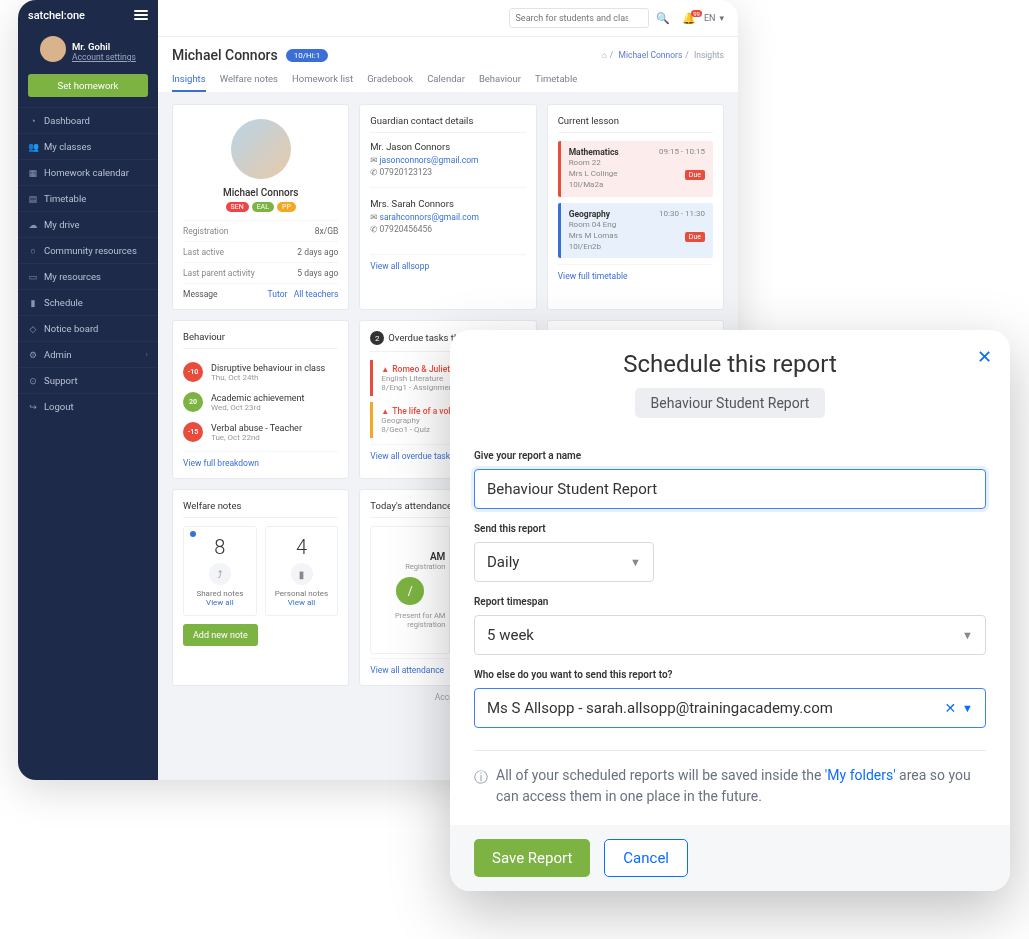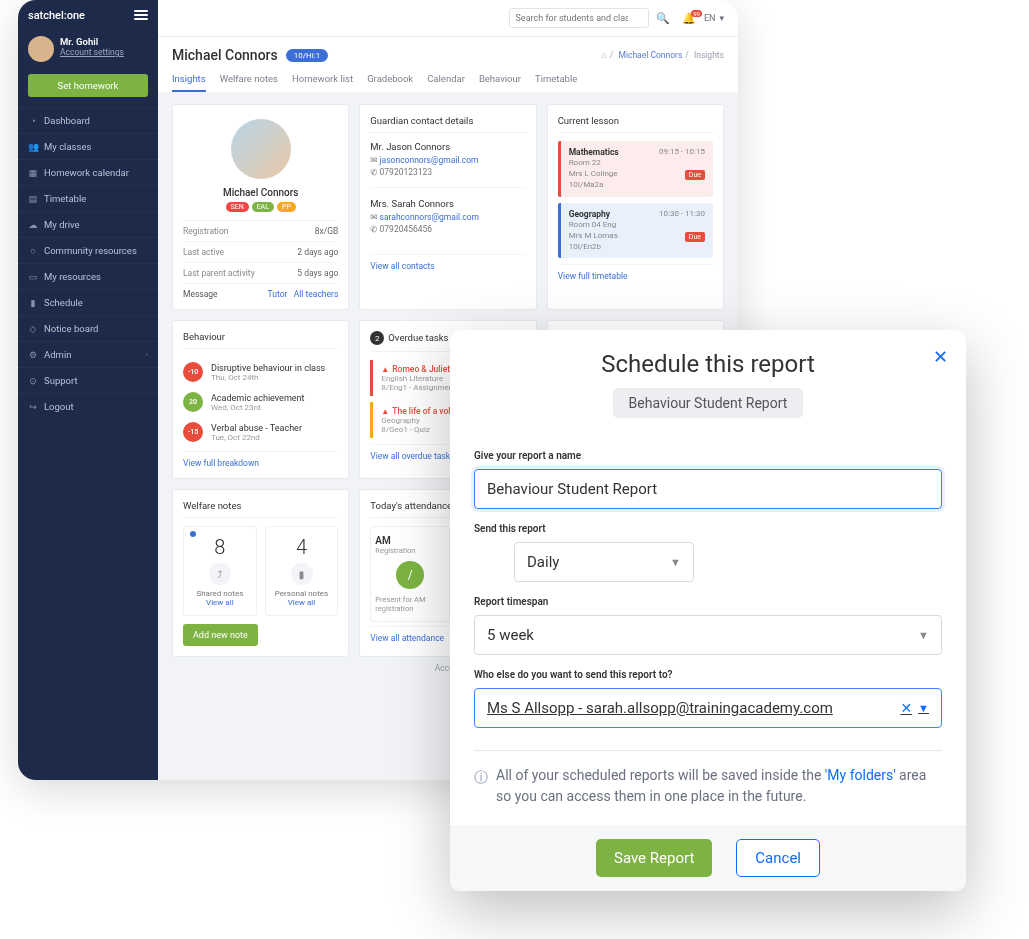--- a/index.html
+++ b/index.html
@@ -6,21 +6,21 @@
   body { background: #fff; width: 1029px; height: 939px; position: relative; overflow: hidden; }
 
   
   .app-window { position: absolute; top: 0; left: 18px; width: 720px; height: 780px; background: #f4f5f7; border-radius: 18px; overflow: hidden; box-shadow: 0 10px 40px rgba(0,0,0,0.15); display: flex; }
 
   .sidebar { width: 140px; background: #1e2a4a; color: #b8c0d4; font-size: 9.5px; display: flex; flex-direction: column; }
   .sidebar-top { display:flex; align-items:center; justify-content:space-between; padding:8px 10px; color:#fff; font-size:11px; }
   .sidebar-top .brand { font-weight:500; }
   .menu-icon { width:14px; cursor:pointer; }
   .menu-icon div { height:2px; background:#fff; margin:2px 0; border-radius:1px;}
-  .user-block { display:flex; align-items:flex-start; gap:6px; padding:6px 10px; }
+  .user-block { display:flex; align-items:flex-end; gap:6px; padding:6px 10px;margin-left:12px; }
   .avatar-sm { width:26px; height:26px; border-radius:50%; background:#d9b38c; }
   .user-block .name { color:#fff; font-weight:600; font-size:9.5px; }
   .user-block .settings { font-size:8.5px; color:#9aa4bd; text-decoration:underline; }
   .set-hw { margin:6px 10px 10px; background:#7cb342; color:#fff; text-align:center; padding:6px 0; border-radius:3px; font-size:9.5px; cursor:pointer; }
   .nav { list-style:none; }
   .nav li { padding:7px 10px; display:flex; align-items:center; gap:6px; cursor:pointer; border-top:1px solid rgba(255,255,255,0.04); }
   .nav .ico { width:10px; display:inline-block; text-align:center; font-size:9px; color:#8a94af; }
   .nav .chev { margin-left:auto; font-size:8px; color:#6b7590;}
 
   .main { flex:1; display:flex; flex-direction:column; overflow:hidden; }
@@ -78,48 +78,48 @@
   .task .t .warn{color:#e74c3c;font-size:8px;margin-right:3px}
   .task .m{color:#999;font-size:8px}
   .notes-flex{display:flex;gap:8px}
   .note-box{flex:1;border:1px solid #eef0f4;border-radius:3px;text-align:center;padding:8px 4px;position:relative}
   .note-box .n{font-size:20px;color:#333;font-weight:300}
   .note-box .ic{width:22px;height:22px;border-radius:50%;background:#f3f4f7;margin:4px auto;display:flex;align-items:center;justify-content:center;font-size:10px;color:#888}
   .note-box .lbl{font-size:8px;color:#777}
   .note-box .va{font-size:8px;color:#3b6fd6}
   .blue-dot{position:absolute;top:4px;left:6px;width:6px;height:6px;border-radius:50%;background:#3b6fd6}
   .add-note{background:#7cb342;color:#fff;font-size:9px;padding:6px 10px;border-radius:3px;display:inline-block;margin-top:8px;cursor:pointer}
-  .att-box{border:1px solid #eef0f4;border-radius:3px;text-align:left;padding:8px 4px;width:80px}
+  .att-box{border:1px solid #eef0f4;border-radius:3px;text-align:right;padding:24px 4px;width:80px}
   .att-box .lbl{font-size:10px;font-weight:600;color:#333}
   .att-box .sub{font-size:7.5px;color:#999}
   .att-circle{width:28px;height:28px;border-radius:50%;background:#7cb342;color:#fff;display:flex;align-items:center;justify-content:center;margin:6px auto;font-size:12px}
   .overdue-count{display:inline-flex;width:14px;height:14px;border-radius:50%;background:#333;color:#fff;font-size:8px;align-items:center;justify-content:center;margin-right:4px}
   .card-footer-lnk{color:#3b6fd6;font-size:8.5px;cursor:pointer;border-top:1px solid #f2f4f7;padding-top:6px;margin-top:4px;display:block}
   .accept-footer{text-align:center;font-size:8.5px;color:#9aa1b0;padding:6px 0}
 
   
-  .modal { position:absolute; top:330px; left:450px; width:516px; background:#fff; border-radius:10px; box-shadow:0 20px 60px rgba(0,0,0,0.25); overflow:hidden; }
+  .modal { position:absolute; top:330px; left:450px; width:560px; background:#fff; border-radius:20px; box-shadow:0 20px 60px rgba(0,0,0,0.25); overflow:hidden; }
   .modal-head { text-align:center; padding:20px 24px 6px; position:relative; }
   .modal-title { font-size:24px; color:#333; font-weight:400; }
   .modal-close { position:absolute; top:16px; right:18px; color:#0d6efd; font-size:18px; cursor:pointer; }
   .modal-sub { display:inline-block; background:#eceef2; color:#555; font-size:14px; padding:7px 16px; border-radius:5px; margin-top:10px; }
   .modal-body { padding:12px 24px 18px; }
   .fld-label { font-size:10px; font-weight:600; color:#333; margin:14px 0 8px; }
   .fld-input { width:100%; border:1px solid #3b82f6; border-radius:4px; padding:10px 12px; font-size:15px; color:#333; outline:none; box-shadow:0 0 0 3px rgba(59,130,246,0.12);}
   .fld-select { width:100%; border:1px solid #d5d9e2; border-radius:4px; padding:10px 12px; font-size:15px; color:#333; background:#fff; display:flex; justify-content:space-between; align-items:center; cursor:pointer;}
-  .fld-select.narrow { width:180px;margin-left:40px; }
+  .fld-select.narrow { width:180px; }
   .caret{ color:#888; font-size:11px;}
-  .recip { width:100%; border:1px solid #3b82f6; border-radius:4px; padding:10px 12px; font-size:15px; color:#333; display:flex; align-items:center;text-decoration:underline; }
+  .recip { width:100%; border:1px solid #3b82f6; border-radius:4px; padding:10px 12px; font-size:15px; color:#333; display:flex; align-items:center; }
   .recip .x { margin-left:auto; color:#0d6efd; font-size:14px; cursor:pointer; padding:0 6px;}
   .recip .caret { color:#0d6efd; }
   .modal-hr{border:none;border-top:1px solid #e5e8ef;margin:22px 0 14px}
   .info-row { display:flex; gap:8px; font-size:14px; color:#6a7180; line-height:1.5; align-items:flex-start;}
   .info-ic { color:#8a94af; font-size:14px; margin-top:2px;}
   .info-row .hl { color:#0d6efd; }
-  .modal-footer { background:#f6f7f9; padding:14px 24px; display:flex; justify-content:center; gap:24px;}
+  .modal-footer { background:#f6f7f9; padding:14px 24px; display:flex; justify-content:flex-start; gap:14px;}
   .btn-save { background:#7cb342; color:#fff; border:none; padding:9px 18px; font-size:15px; border-radius:5px; cursor:pointer;}
   .btn-cancel { background:#fff; color:#0d6efd; border:1px solid #0d6efd; padding:9px 18px; font-size:15px; border-radius:5px; cursor:pointer;}
 </style>
 </head>
 <body>
 
 <div class="app-window">
 
   <aside class="sidebar">
     <div class="sidebar-top">
@@ -257,21 +257,21 @@
           <div class="contact">
             <div class="cname">Mr. Jason Connors</div>
             <div class="crow"><span>✉</span> <span class="mail">jasonconnors@gmail.com</span></div>
             <div class="crow"><span>✆</span> <span>07920123123</span></div>
           </div>
           <div class="contact">
             <div class="cname">Mrs. Sarah Connors</div>
             <div class="crow"><span>✉</span> <span class="mail">sarahconnors@gmail.com</span></div>
             <div class="crow"><span>✆</span> <span>07920456456</span></div>
           </div>
-          <span class="card-footer-lnk">View all contacts</span>
+          <span class="card-footer-lnk">View all allsopp</span>
         </div>
 
         <div class="card">
           <div class="title">Current lesson</div>
           <div class="lesson pink">
             <div>
               <div class="subj">Mathematics</div>
               <div class="meta">Room 22</div>
               <div class="meta">Mrs L Colinge</div>
               <div class="meta">10I/Ma2a</div>

